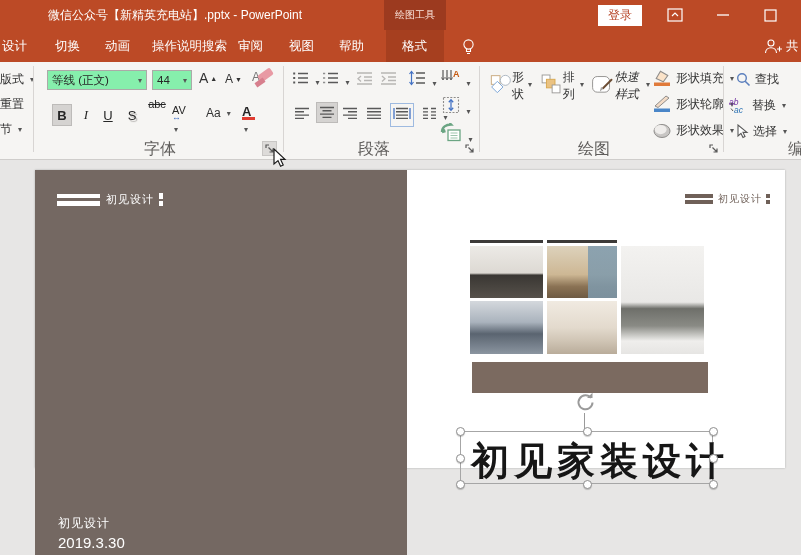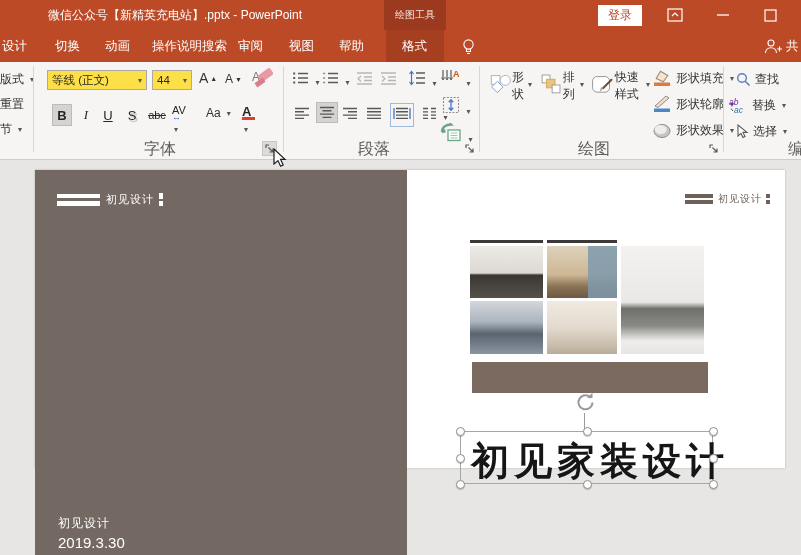--- a/index.html
+++ b/index.html
@@ -24,21 +24,21 @@
   #tellme { color:#fff; font-size:12px; top:0; height:32px; line-height:32px; }
 
   
   #ribbon { left:0; top:62px; width:801px; height:98px; background:#f6f5f3; border-bottom:1px solid #cfcdcb; }
   .vsep { top:4px; width:1px; height:86px; background:#d8d5d3; }
   .grplabel { top:77px; font-size:16px; color:#605e5c; white-space:nowrap; }
   .launcher { top:79px; width:15px; height:15px; display:flex; align-items:center; justify-content:center; }
   .launcher.hov { background:#dddbd9; border:1px solid #c8c6c4; }
   .rbtn { font-size:12px; color:#333; white-space:nowrap; display:flex; align-items:center; gap:4px; }
   .dd::after { content:"▾"; font-size:8px; color:#555; margin-left:2px; }
-  .combo { background:#fde047; border:1px solid #abaaa8; font-size:11.5px; color:#262626;
+  .combo { background:#86efac; border:1px solid #abaaa8; font-size:11.5px; color:#262626;
     display:flex; align-items:center; padding:0 4px; }
   .combo .arrow { margin-left:auto; font-size:8px; color:#555; }
   .fmtbtn { font-size:13px; color:#262626; width:20px; height:22px; display:flex;
     align-items:center; justify-content:center; }
   .pressed { background:#d5d3d1; border:1px solid #bdbbb9; }
   .bigbtn { display:flex; flex-direction:row; align-items:center; font-size:12px; color:#333; }
   .caret { font-size:8px; color:#555; }
 
   
   #editor { left:0; top:160px; width:801px; height:395px; background:#e7e6e5; }
@@ -141,21 +141,21 @@
       </div>
     <div class="fmtbtn abs" style="left:76px; top:42px; font-style:italic; font-family:'Liberation Serif',serif;">
         <span>I</span>
       </div>
     <div class="fmtbtn abs" style="left:98px; top:42px; text-decoration:underline;">
         <span>U</span>
       </div>
     <div class="fmtbtn abs" style="left:122px; top:42px; text-shadow:1.5px 1.5px 1px #b9b7b5;">
         <span>S</span>
       </div>
-    <div class="fmtbtn abs" style="left:144px; top:42px; width:26px; font-size:11px; text-decoration:line-through;">
+    <div class="fmtbtn abs" style="left:144px; top:31px; width:26px; font-size:11px; text-decoration:line-through;">
         <span>abc</span>
       </div>
     <div class="abs dd" style="left:172px; top:42px; font-size:11px; color:#262626;">
       <span>AV</span>
       <div style="color:#4472c4; font-size:9px; margin-top:-4px; letter-spacing:-1px;">↔</div>
     </div>
     <div class="rbtn dd abs" style="left:206px; top:44px; font-size:12px;">
         <span>Aa</span>
       </div>
     <div class="abs dd" style="left:242px; top:42px; font-size:13px; font-weight:700; color:#262626;">
@@ -282,21 +282,21 @@
       </svg>
       <span style="margin-top:3px;">排列</span>
       <span class="caret">▾</span>
     </div>
     <div class="bigbtn abs" style="left:590px; top:4px; width:60px;">
       <svg width="38" height="32" viewBox="0 0 38 32">
         <rect x="4" y="3" width="26" height="24" rx="7" fill="#fff" stroke="#8f8d8b" stroke-width="1.4"></rect>
         <path d="M33 8L20 21" stroke="#6d4e35" stroke-width="3" stroke-linecap="round"></path>
         <path d="M20 21l-4 4 1.5-5.5" fill="#b8b6b4" stroke="#8f8d8b" stroke-width="1"></path>
       </svg>
-      <span style="margin-top:3px;">快速样式</span>
+      <span style="margin-top:3px;font-style:italic;">快速样式</span>
       <span class="caret">▾</span>
     </div>
     <div class="rbtn dd abs" style="left:652px; top:7px;">
       <svg width="20" height="18" viewBox="0 0 20 18">
         <path d="M4 8l6-6 6 6-6 5z" fill="#fbe3c9" stroke="#8f8d8b" stroke-width="1.1" transform="rotate(-15 10 8)"></path>
         <rect x="2" y="13.5" width="16" height="3.5" fill="#e07a3a"></rect>
       </svg>
       <span>形状填充</span>
     </div>
     <div class="rbtn dd abs" style="left:652px; top:33px;">

